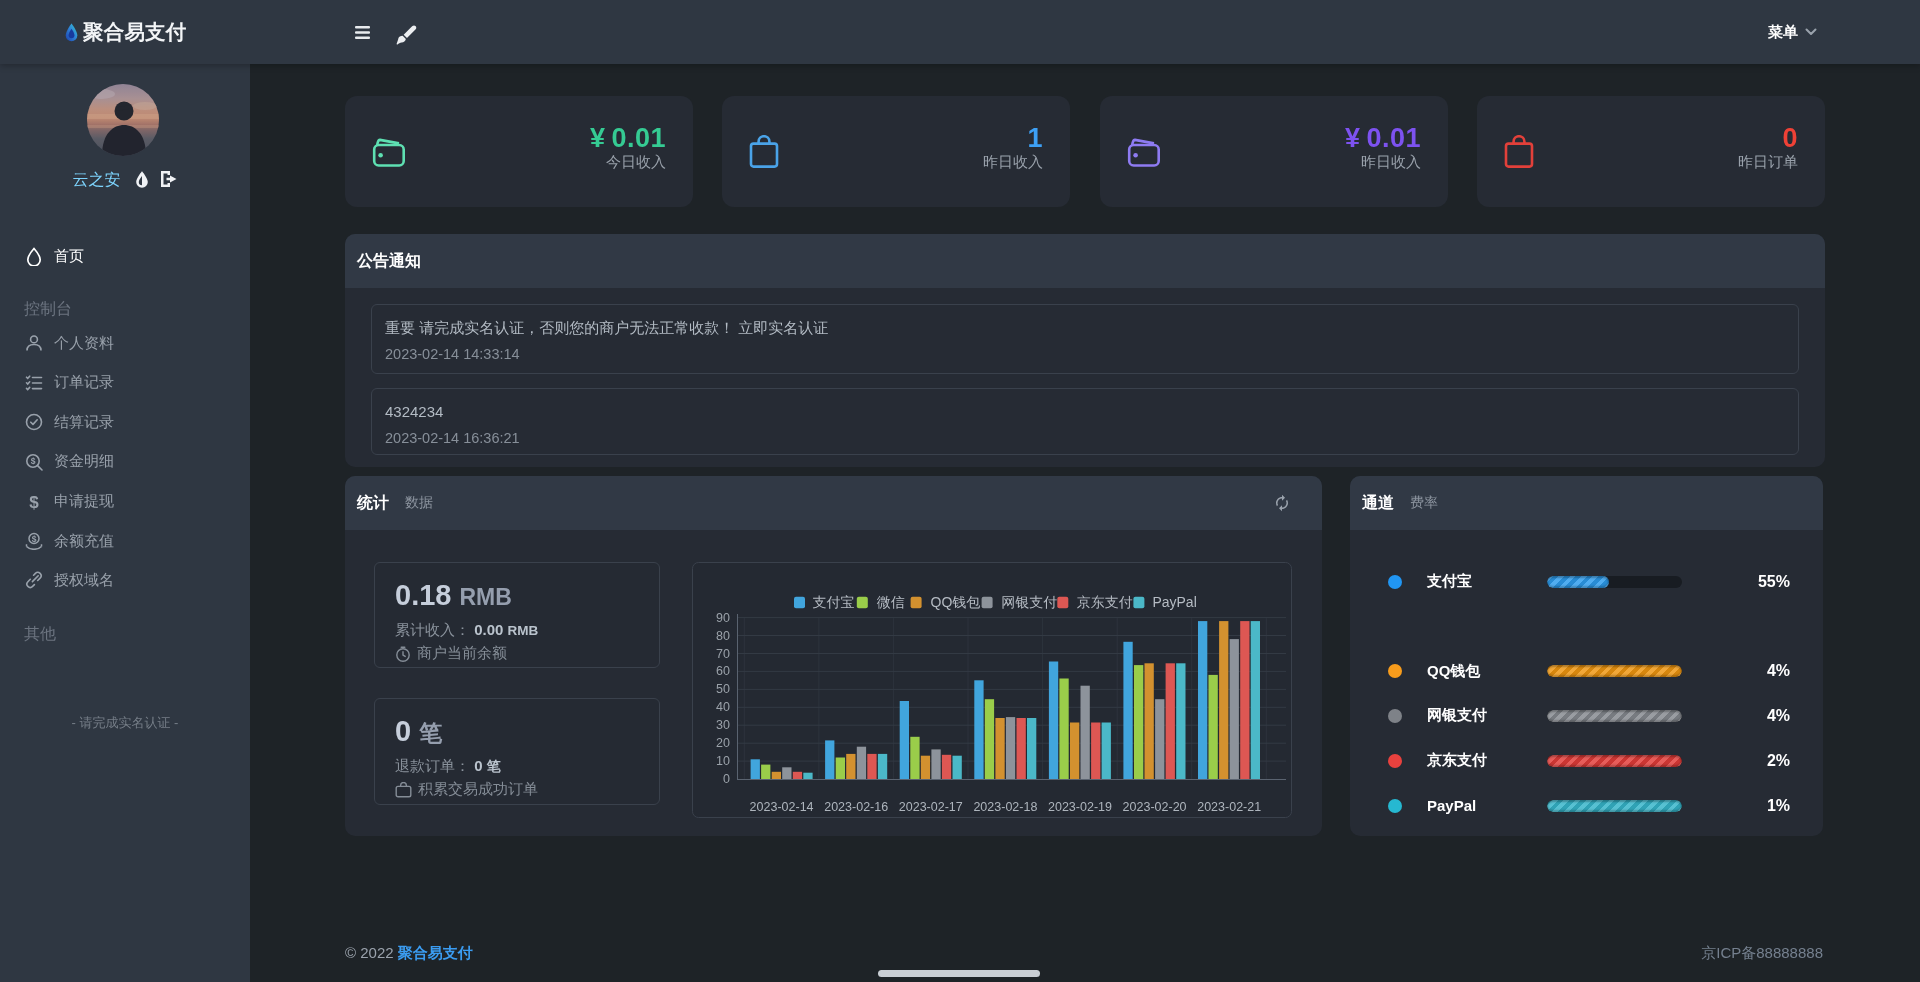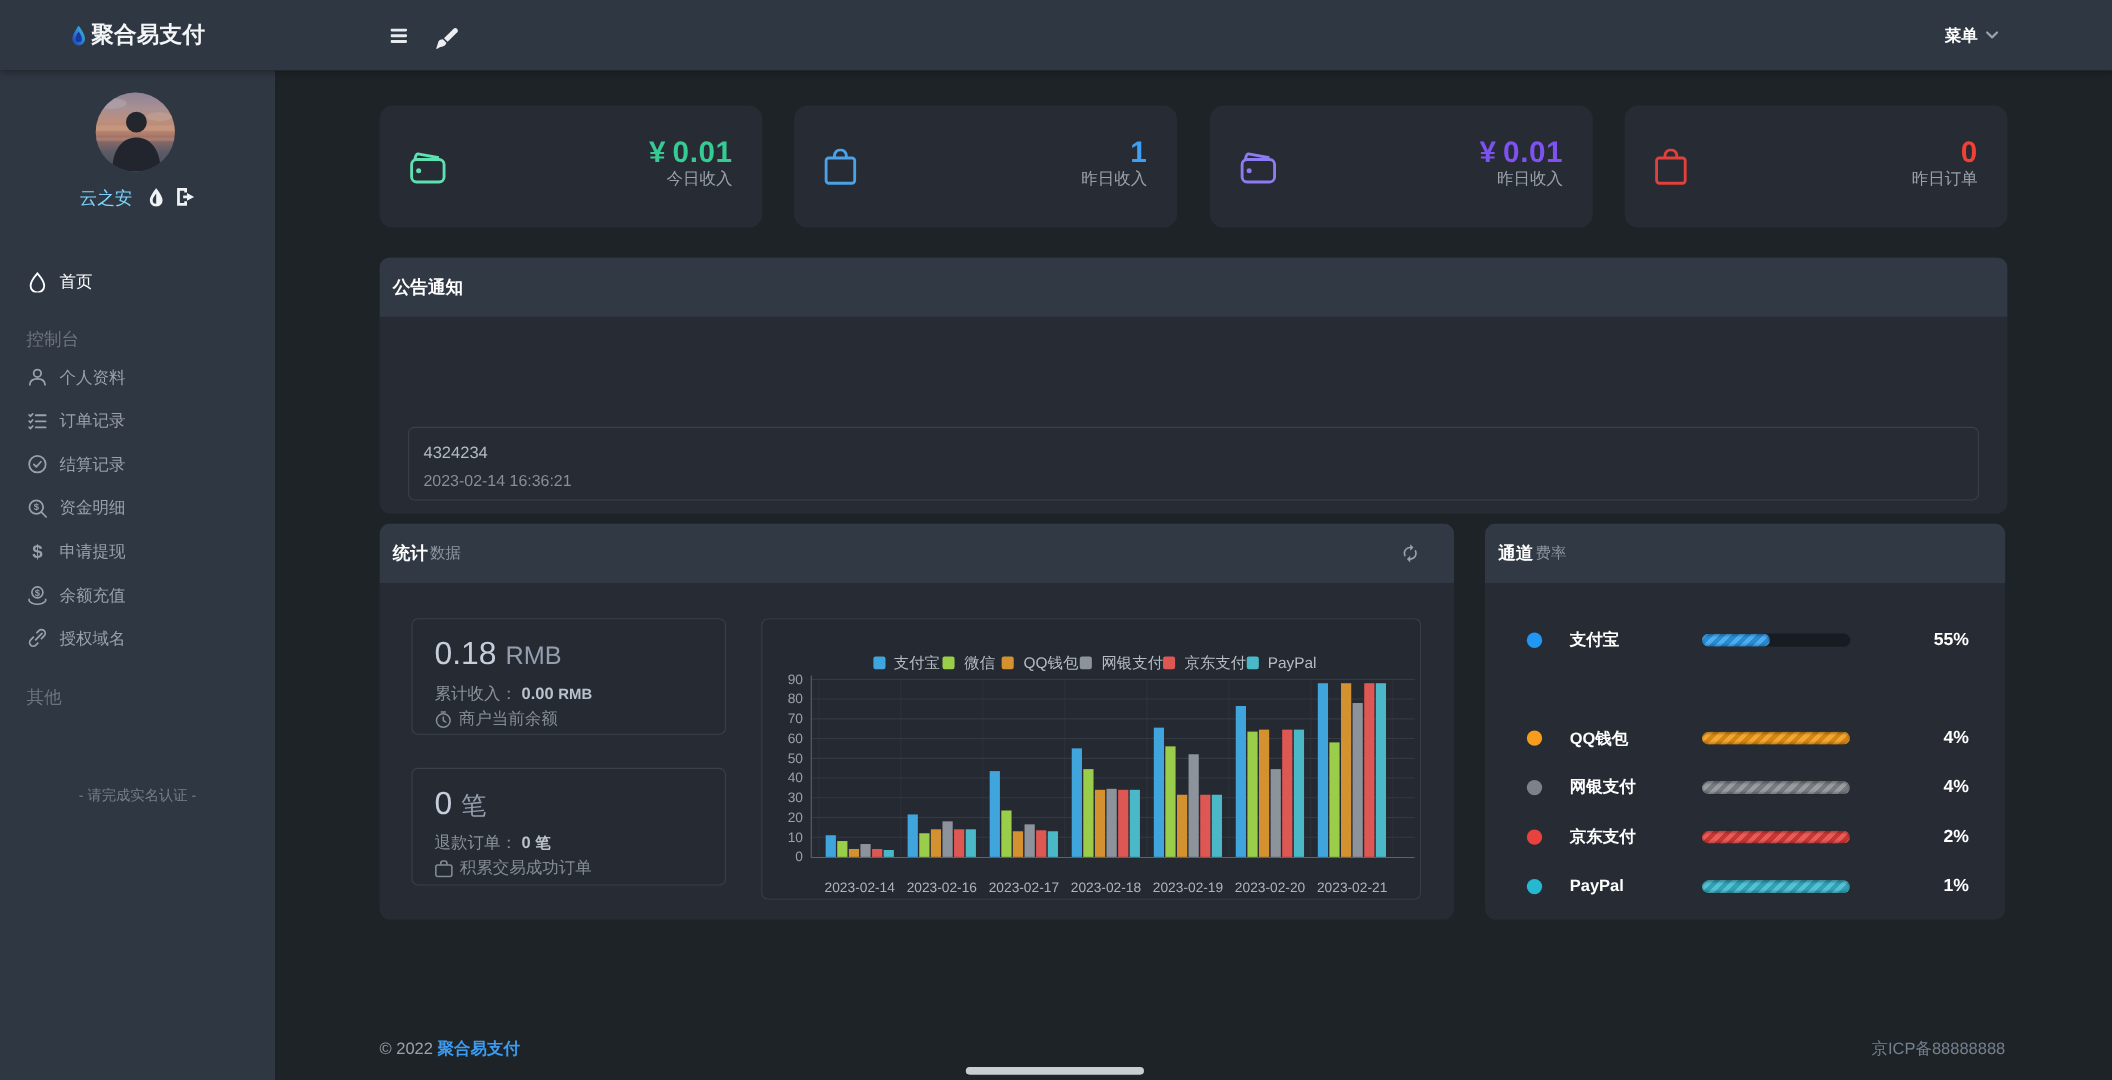--- a/index.html
+++ b/index.html
@@ -21,26 +21,26 @@
 .sect{position:absolute;left:24px;font-size:16px;color:#6c7480}
 .morenote{position:absolute;left:0;width:250px;text-align:center;font-size:13px;color:#767e88}
 
 .card{position:absolute;top:96px;width:348px;height:111px;background:#262b34;border-radius:12px}
 .card .cic{position:absolute;left:27px;top:50%;transform:translateY(-50%)}
 .card .num{position:absolute;right:27px;top:27px;font-size:27px;font-weight:bold;letter-spacing:.5px}
 .card .lbl{position:absolute;right:27px;top:57px;font-size:15px;color:#99a1ab}
 
 .panel{position:absolute;background:#262b34;border-radius:10px;overflow:hidden}
 .phead{position:absolute;left:0;top:0;right:0;height:54px;background:#313945;display:flex;align-items:center;padding-left:12px;font-size:16px;font-weight:bold;color:#fff}
-.phead .sub{font-weight:normal;font-size:14px;color:#8d95a0;margin-left:2px}
+.phead .sub{font-weight:normal;font-size:14px;color:#8d95a0;margin-left:16px}
 .nbox{position:absolute;left:26px;right:26px;border:1px solid #3a414c;border-radius:6px;background:#262b34}
 .nbox .l1{position:absolute;left:13px;top:14px;font-size:15px;color:#b3bbc4}
 .nbox .l2{position:absolute;left:13px;top:41px;font-size:14.5px;color:#878f99}
 .sbox{position:absolute;left:29px;width:286px;border:1px solid #3a414c;border-radius:6px;background:#252a33}
-.sbox .big{position:absolute;left:20px;top:16px;font-size:29px;font-weight:normal;color:#c6cedb}
+.sbox .big{position:absolute;left:20px;top:16px;font-size:29px;font-weight:bold;color:#c6cedb}
 .sbox .big .unit{font-size:23px;color:#959eae}
 .sbox .mid{position:absolute;left:20px;top:58px;font-size:15px;color:#8b939d}
 .sbox .mid b{color:#bac3cd;font-size:15px}
 .sbox .bot{position:absolute;left:20px;top:81px;font-size:15px;color:#858d97;display:flex;align-items:center;gap:6px}
 
 .chrow{position:absolute;left:0;width:473px;height:45px;display:flex;align-items:center}
 .chrow .dot{width:14px;height:14px;border-radius:50%;margin-left:38px;flex:none}
 .chrow .cname{margin-left:25px;width:120px;font-size:15px;font-weight:bold;color:#fff}
 .chrow .track{display:block;width:135px;height:12px;border-radius:6px;background:#181c22;overflow:hidden;margin-left:0}
 .chrow .fill{display:block;height:12px;border-radius:6px;background-image:repeating-linear-gradient(-45deg,rgba(255,255,255,.17) 0 4px,rgba(0,0,0,.1) 4px 8px);box-shadow:inset 0 2px 2px rgba(0,0,0,.28),inset 0 -2px 2px rgba(0,0,0,.22)}
@@ -235,20 +235,24 @@
       <g fill="none" stroke="#e2403a" stroke-width="2.6" stroke-linejoin="round">
         <rect x="2" y="8.6" width="26" height="23" rx="2.5"></rect>
         <path d="M9.6 8.4 V6.6 a5.4 5.4 0 0 1 10.8 0 V8.4"></path>
       </g>
     </svg>
   <div class="num" style="color:#ef4136">0</div>
   <div class="lbl">昨日订单</div>
 </div>
 <div class="panel" style="left:345px;top:234px;width:1480px;height:233px">
   <div class="phead">公告通知</div>
+  <div class="nbox" style="top:70px;height:70px">
+    <div class="l1">重要 请完成实名认证，否则您的商户无法正常收款！ 立即实名认证</div>
+    <div class="l2">2023-02-14 14:33:14</div>
+  </div>
   <div class="nbox" style="top:154px;height:67px">
     <div class="l1">4324234</div>
     <div class="l2">2023-02-14 16:36:21</div>
   </div>
 </div>
 <div class="panel" style="left:345px;top:476px;width:977px;height:360px">
   <div class="phead">统计<span class="sub">数据</span>
     <svg style="position:absolute;right:31px;top:18px" width="18" height="18" viewBox="0 0 24 24">
         <path fill="#9aa2ac" d="M12 6v3l4-4-4-4v3c-4.42 0-8 3.58-8 8 0 1.57.46 3.03 1.24 4.26L6.7 14.8c-.45-.83-.7-1.79-.7-2.8 0-3.31 2.69-6 6-6zm6.76 1.74L17.3 9.2c.44.84.7 1.79.7 2.8 0 3.31-2.69 6-6 6v-3l-4 4 4 4v-3c4.42 0 8-3.58 8-8 0-1.57-.46-3.03-1.24-4.26z"></path>
       </svg>

